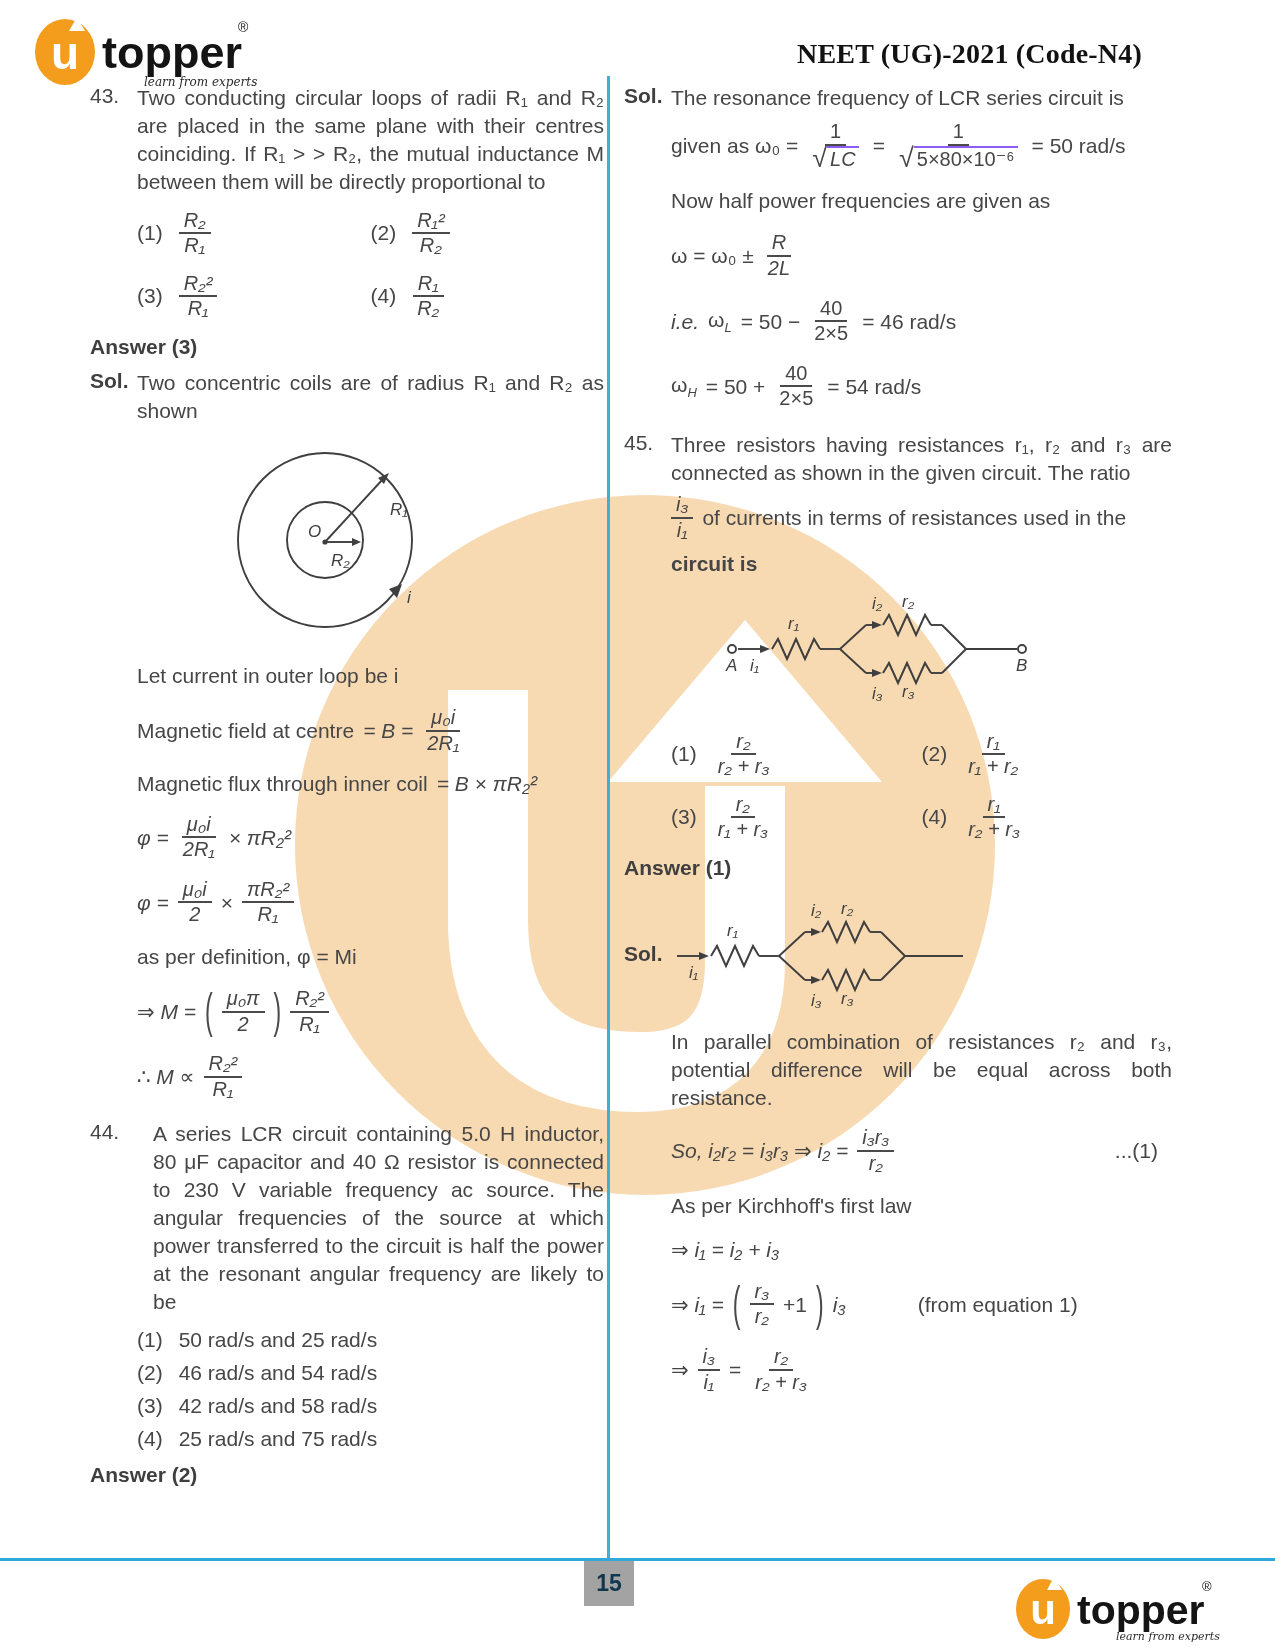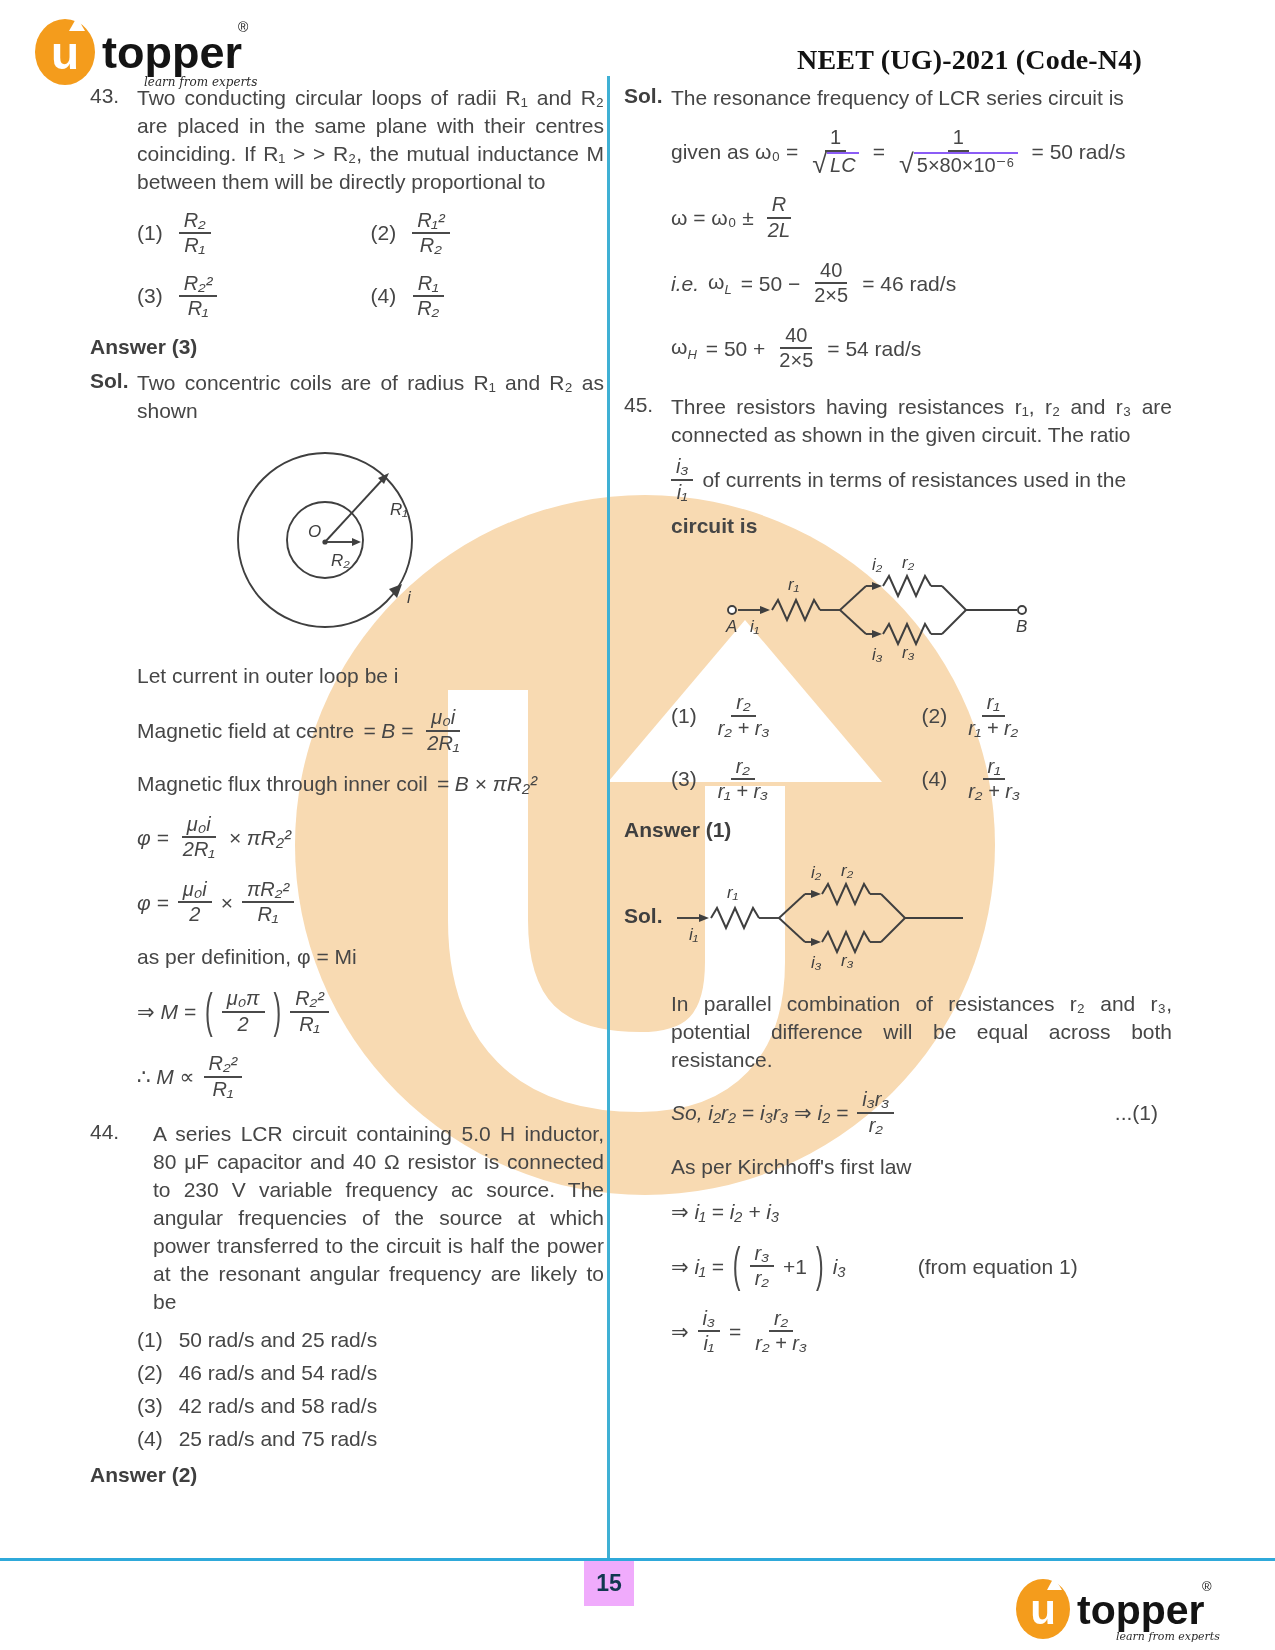--- a/index.html
+++ b/index.html
@@ -2,27 +2,27 @@
 <html><head>
 <meta charset="utf-8">
 <style>
   html,body{margin:0;padding:0;background:#ffffff;}
   .page{position:relative;width:1275px;height:1650px;background:#fff;overflow:hidden;
         font-family:"Liberation Sans","DejaVu Sans",sans-serif;color:#464646;font-size:21px;}
   
   .watermark{position:absolute;left:290px;top:490px;z-index:0;}
   
   .hdr-logo{position:absolute;left:28px;top:6px;z-index:3;}
-  .title{position:absolute;top:44px;right:133px;z-index:3;
+  .title{position:absolute;top:38px;right:133px;z-index:3;
          font-family:"Liberation Serif","DejaVu Serif",serif;font-weight:700;
          font-size:28px;color:#121212;letter-spacing:.2px;}
   
   .divider{position:absolute;left:607px;top:76px;width:3px;height:1482px;background:#3FB0D4;z-index:2;}
   .footline{position:absolute;left:0;top:1558px;width:1275px;height:3px;background:#2FA9DA;z-index:2;}
-  .pagenum{position:absolute;left:584px;top:1561px;width:50px;height:45px;background:#f0abfc;
+  .pagenum{position:absolute;left:584px;top:1561px;width:50px;height:45px;background:#a3a3a3;
            color:#11374f;font-weight:700;font-size:23px;display:flex;align-items:center;justify-content:center;z-index:3;}
   .ftr-logo{position:absolute;right:50px;top:1568px;z-index:3;}
   
   .col{position:absolute;top:84px;z-index:2;}
   .colL{left:90px;width:514px;}
   .colR{left:624px;width:548px;}
   
   .qrow{display:flex;margin-bottom:12px;}
   .qnum{width:47px;flex:none;}
   .sollab{width:47px;flex:none;font-weight:700;color:#3f3f3f;}
@@ -32,21 +32,21 @@
   .ansline{font-weight:700;color:#3f3f3f;margin:2px 0 10px 0;}
   .solrow{display:flex;margin-bottom:6px;}
   .it{font-style:italic;}
   
   .optgrid{display:grid;grid-template-columns:1fr 1fr;row-gap:14px;margin:0 0 14px 47px;}
   .opt{display:flex;align-items:center;gap:16px;}
   .olab{flex:none;}
   .optlist{margin:0 0 12px 47px;}
   .optline{display:flex;gap:16px;margin-bottom:9px;}
   
-  .eq{display:flex;align-items:center;margin:14px 0 16px 47px;line-height:1.2;text-align:center;}
+  .eq{display:flex;align-items:center;margin:8px 0 16px 47px;line-height:1.2;text-align:center;}
   .eq>*+*{margin-left:9px;}
   .frac{display:inline-flex;flex-direction:column;align-items:center;line-height:1.18;font-size:20px;}
   .frac .num{border-bottom:2px solid #4a4a4a;padding:0 5px;}
   .frac .den{padding:0 5px;}
   .deneq{display:flex;align-items:flex-start;padding:0 2px;}
   .sqrt{font-size:27px;line-height:.95;}
   .rad{border-top:2px solid #8b5cf6;padding:0 3px;}
   .bp{display:inline-block;transform:scaleY(2.1);font-size:23px;font-weight:300;color:#4a4a4a;}
   sub{font-size:13px;font-style:italic;}
   .eq-tag{margin-left:auto;padding-right:14px;}
@@ -258,20 +258,21 @@
       <span class="frac">
         <span class="num">1</span>
         <span class="den deneq">
             <span class="sqrt">√</span>
             <span class="rad">5×80×10⁻⁶</span>
           </span>
       </span>
       <span>= 50 rad/s</span>
     </div>
 
+    <div class="line">Now half power frequencies are given as</div>
 
     <div class="eq">
       <span>ω = ω₀ ±</span>
       <span class="frac it">
           <span class="num">R</span>
           <span class="den">2L</span>
         </span>
     </div>
 
     <div class="eq">

